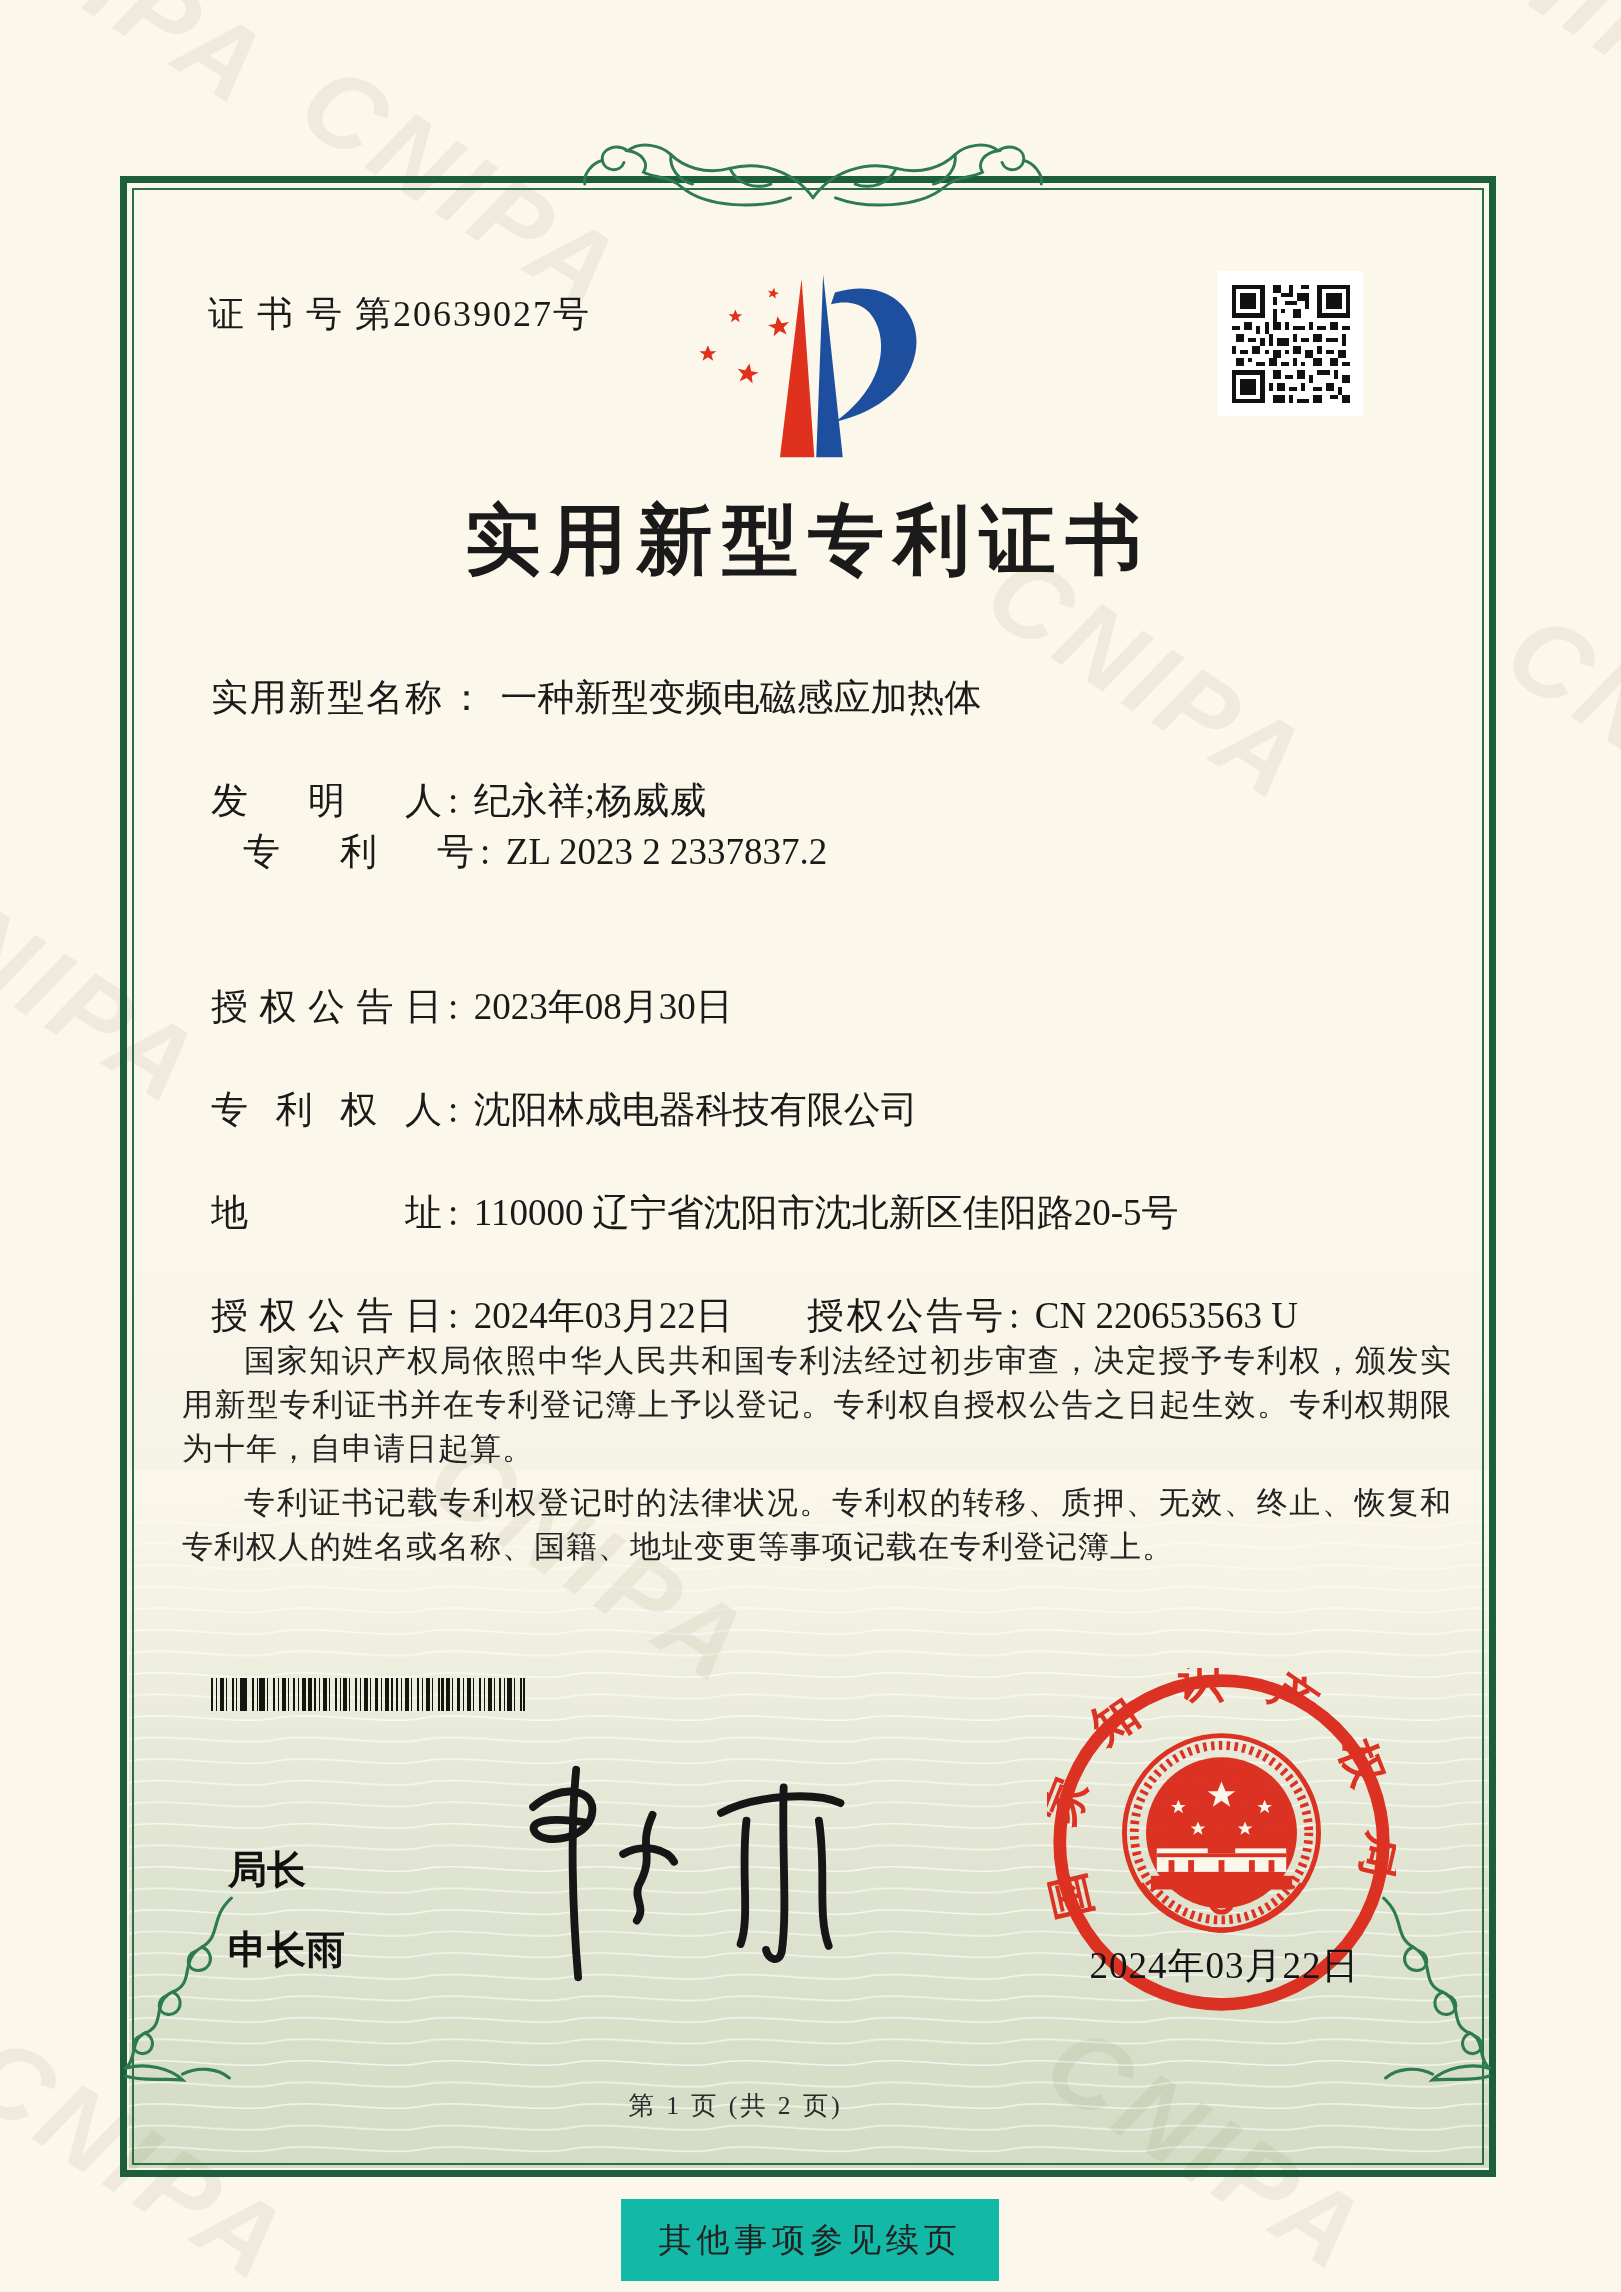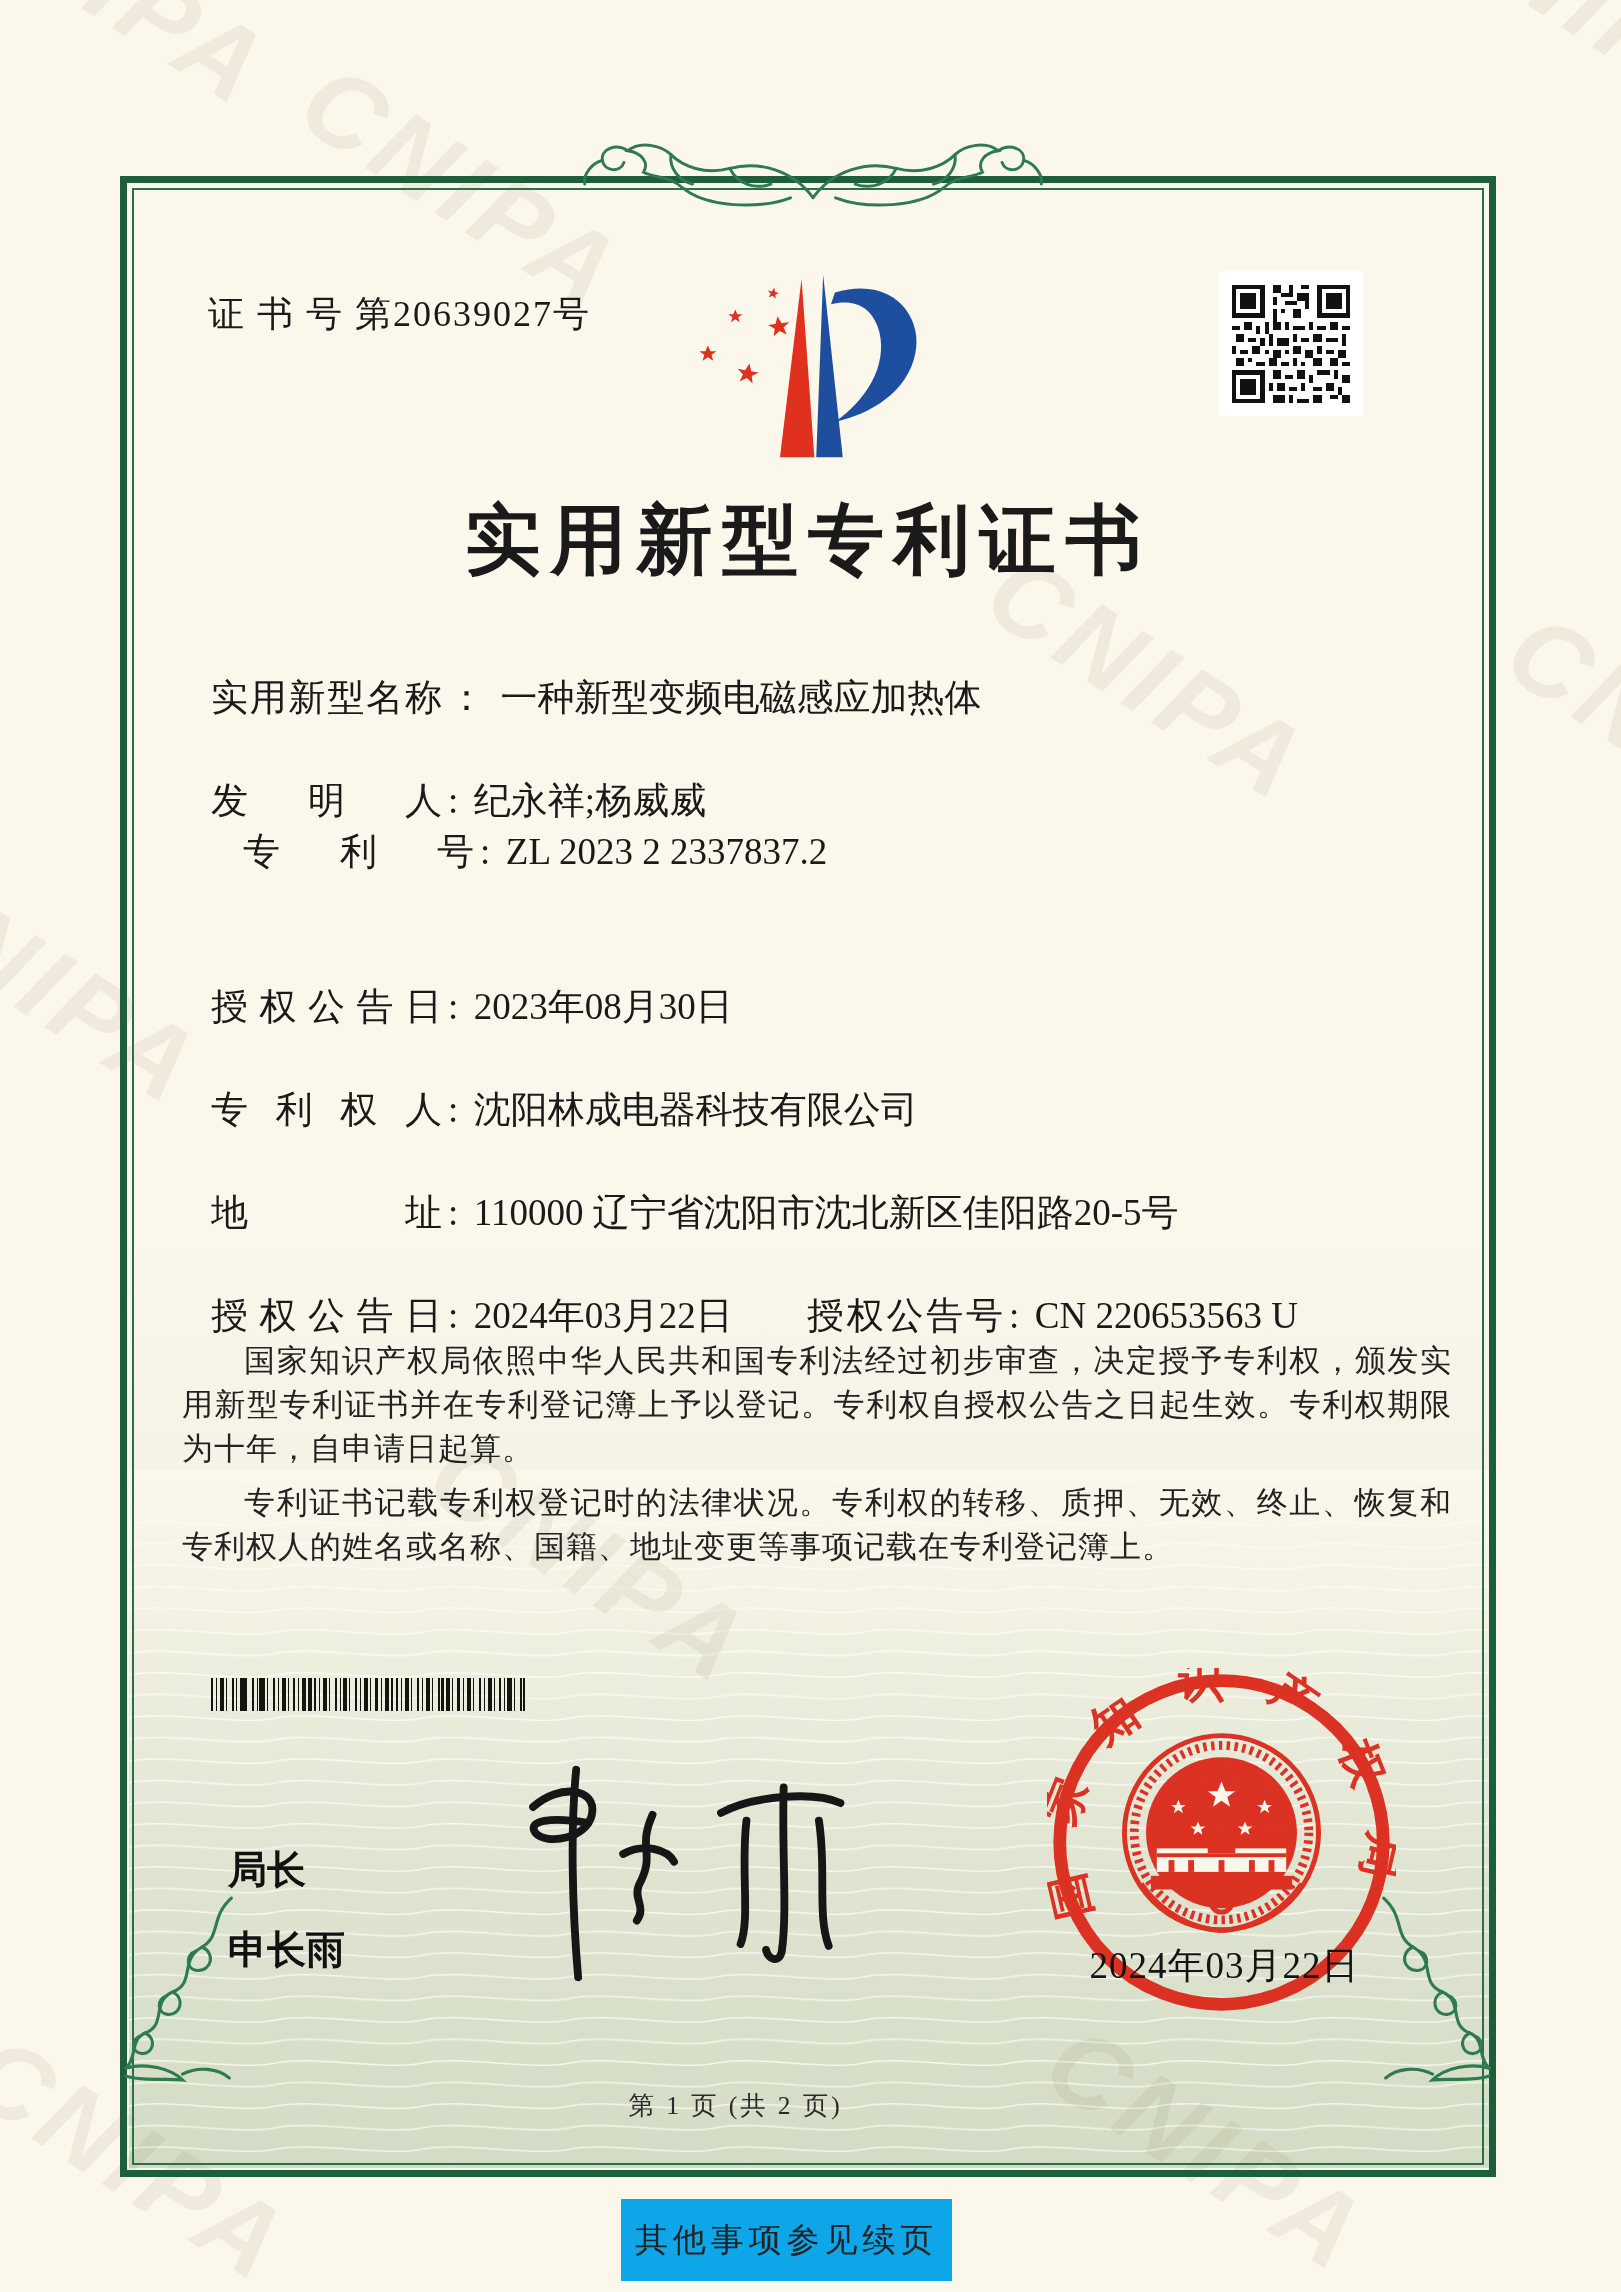--- a/index.html
+++ b/index.html
@@ -119,22 +119,22 @@
     position:absolute;left:1063px;top:1941px;width:323px;z-index:8;
     text-align:center;font-size:37px;color:#141414;letter-spacing:1px;
   }
 
   
   .page-num{
     position:absolute;left:120px;top:2088px;width:1231px;z-index:6;
     text-align:center;font-size:25.5px;color:#2a2a2a;letter-spacing:2.9px;
   }
   .note-box{
-    position:absolute;left:621px;top:2199px;width:331px;height:82px;z-index:6;
-    background:#0ea5e9;text-align:center;
+    position:absolute;left:621px;top:2199px;width:378px;height:82px;z-index:6;
+    background:#14b8a6;text-align:center;
   }
   .note-box span{
     display:inline-block;line-height:82px;font-size:33px;letter-spacing:4.9px;color:#222;
   }
 </style>
 </head>
 <body>
 
 <div class="page">
 

